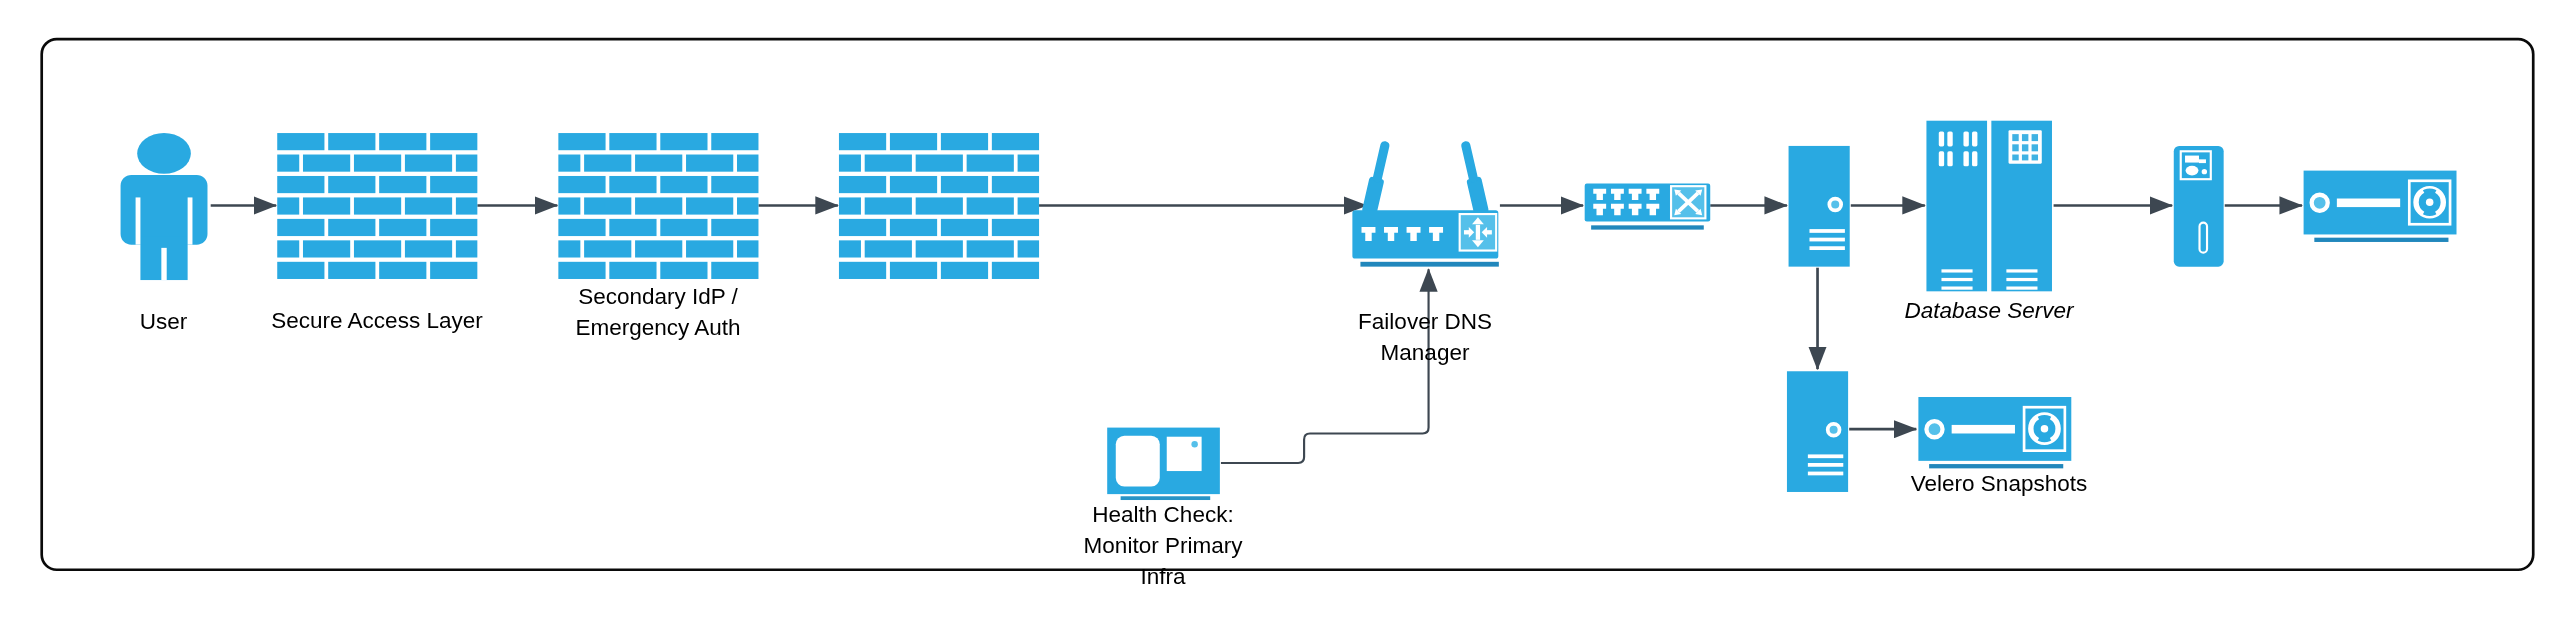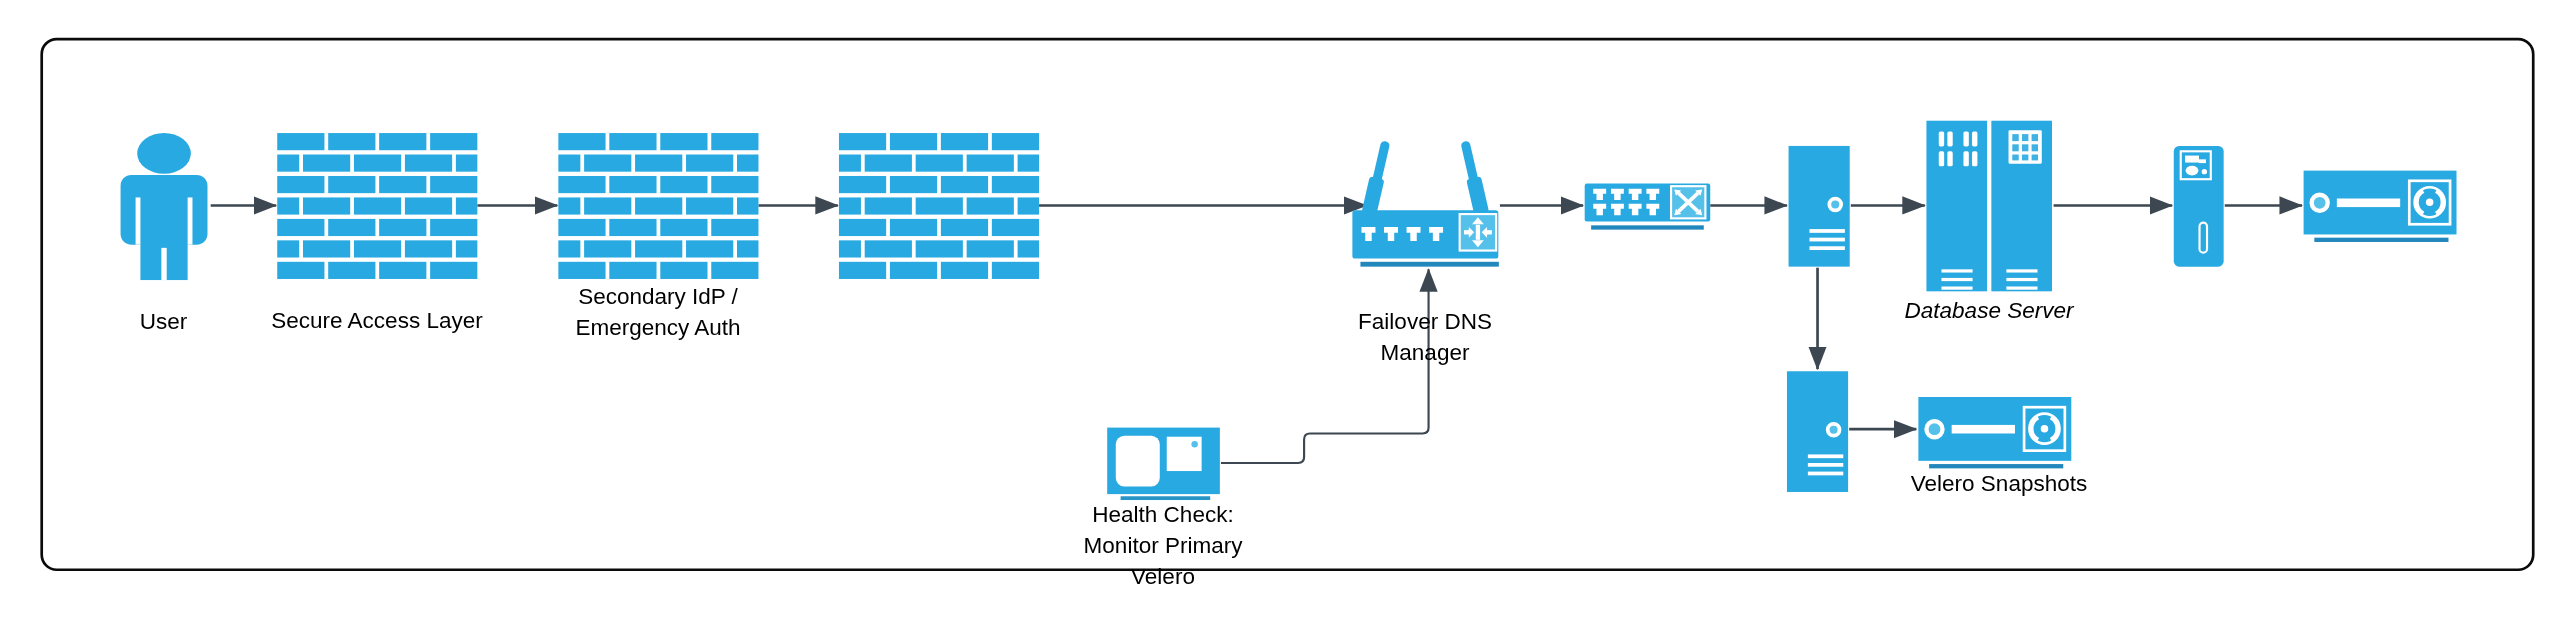--- a/index.html
+++ b/index.html
@@ -242,17 +242,17 @@
 
   <div class="node-label" style="left:29.5px;   top:281px; width:268px;margin-top:25px;">User</div>
   <div class="node-label" style="left:243px;  top:281px; width:268px;margin-top:24px;">Secure Access Layer</div>
   <div class="node-label" style="left:524px;  top:281px; width:268px;">Secondary IdP /
 Emergency Auth</div>
   <div class="node-label" style="left:1291px; top:267px; width:268px;margin-top:39px;">Failover DNS
 Manager</div>
   <div class="node-label" style="left:1828px; top:295px; width:322px;font-style:italic;">Database Server</div>
   <div class="node-label" style="left:1029px; top:499px; width:268px;">Health Check:
 Monitor Primary
-Velero</div>
+Infra</div>
   <div class="node-label" style="left:1865px; top:468px; width:268px;">Velero Snapshots</div>
 
 </div>
 
 
 </body></html>

